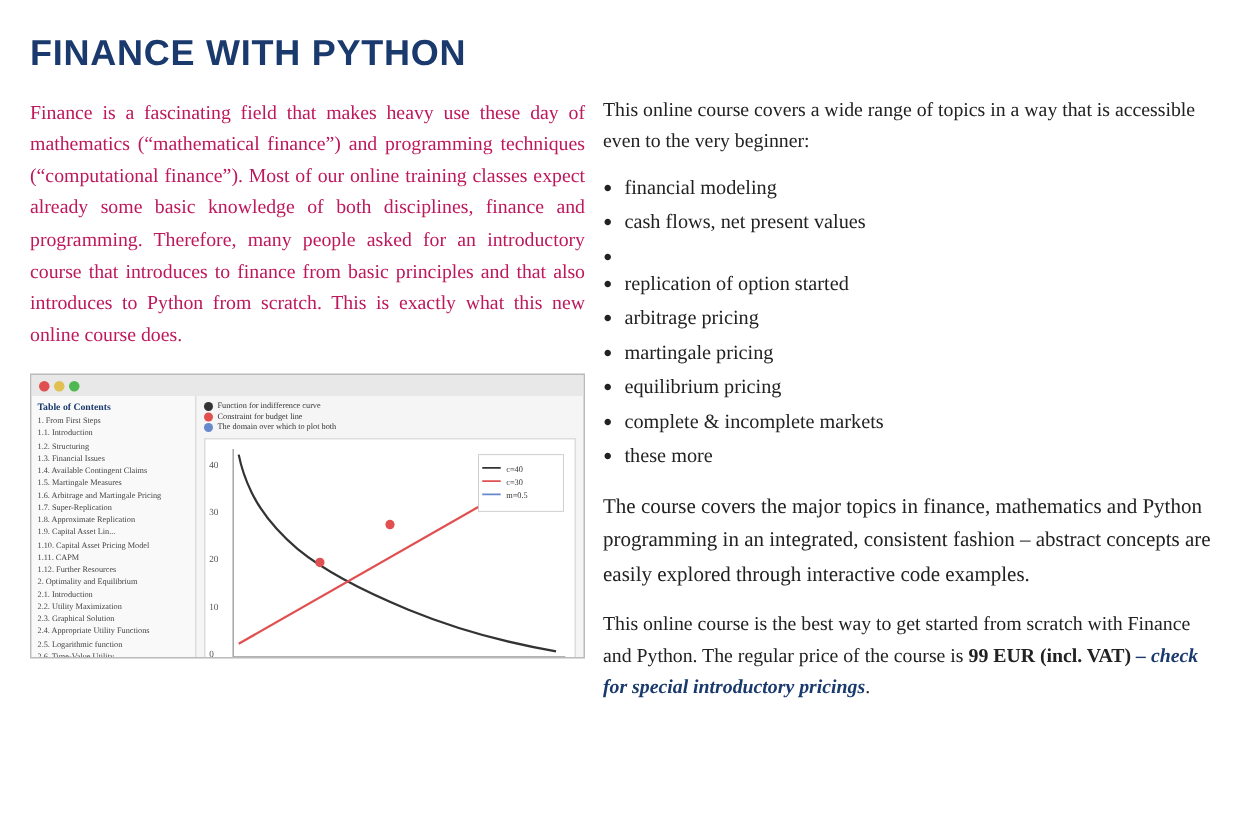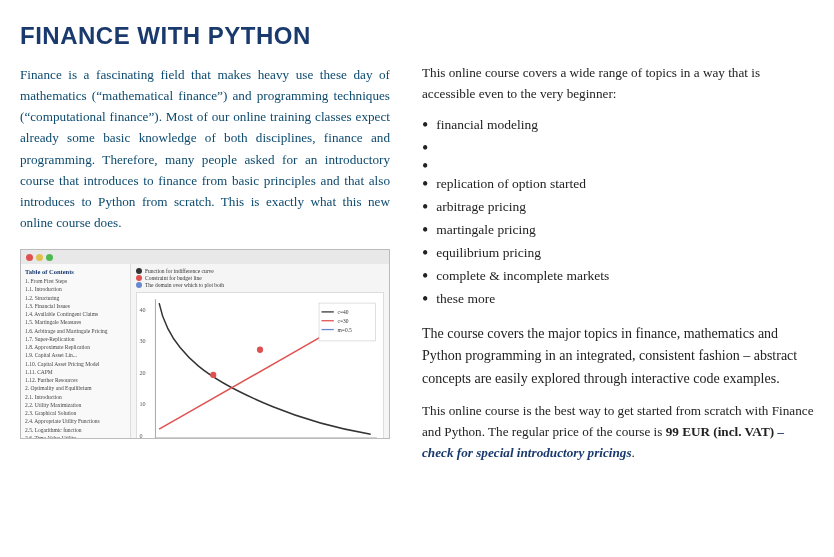--- a/index.html
+++ b/index.html
@@ -8,41 +8,41 @@
       font-size: 13.5px;
       color: #222;
       background: #fff;
       width: 834px;
       min-height: 557px;
     }
     .page {
       display: flex;
       flex-direction: row;
       padding: 22px 20px 20px 20px;
-      gap: 32px;
+      gap: 12px;
     }
     .left-col {
       flex: 0 0 370px;
       max-width: 370px;
     }
     .right-col {
       flex: 1;
     }
     .page-title {
       font-family: Arial, Helvetica, sans-serif;
       font-weight: 900;
       font-size: 24px;
       color: #1a3a6e;
       margin-bottom: 14px;
       letter-spacing: 0.5px;
     }
     .left-text {
       font-size: 13.2px;
       line-height: 1.6;
-      color: #0c4a6e;
+      color: #be185d;
       text-align: justify;
     }
     .screenshot-box {
       margin-top: 16px;
       border: 1px solid #bbb;
       background: #f5f5f5;
       width: 100%;
       height: 190px;
       overflow: hidden;
       position: relative;
@@ -279,20 +279,21 @@
   <div class="right-col">
     <p class="intro-text">This online course covers a wide range of topics in a way that is accessible even to the very beginner:</p>
 
     <ul class="bullet-list" id="bullets-container">
     <li>
           <span class="bullet-dot">•</span>
           <span>financial modeling</span>
         </li>
         <li>
           <span class="bullet-dot">•</span>
+          <span>cash flows, net present values</span>
         </li>
         <li>
           <span class="bullet-dot">•</span>
         </li>
         <li>
           <span class="bullet-dot">•</span>
           <span>replication of option started</span>
         </li>
         <li>
           <span class="bullet-dot">•</span>

